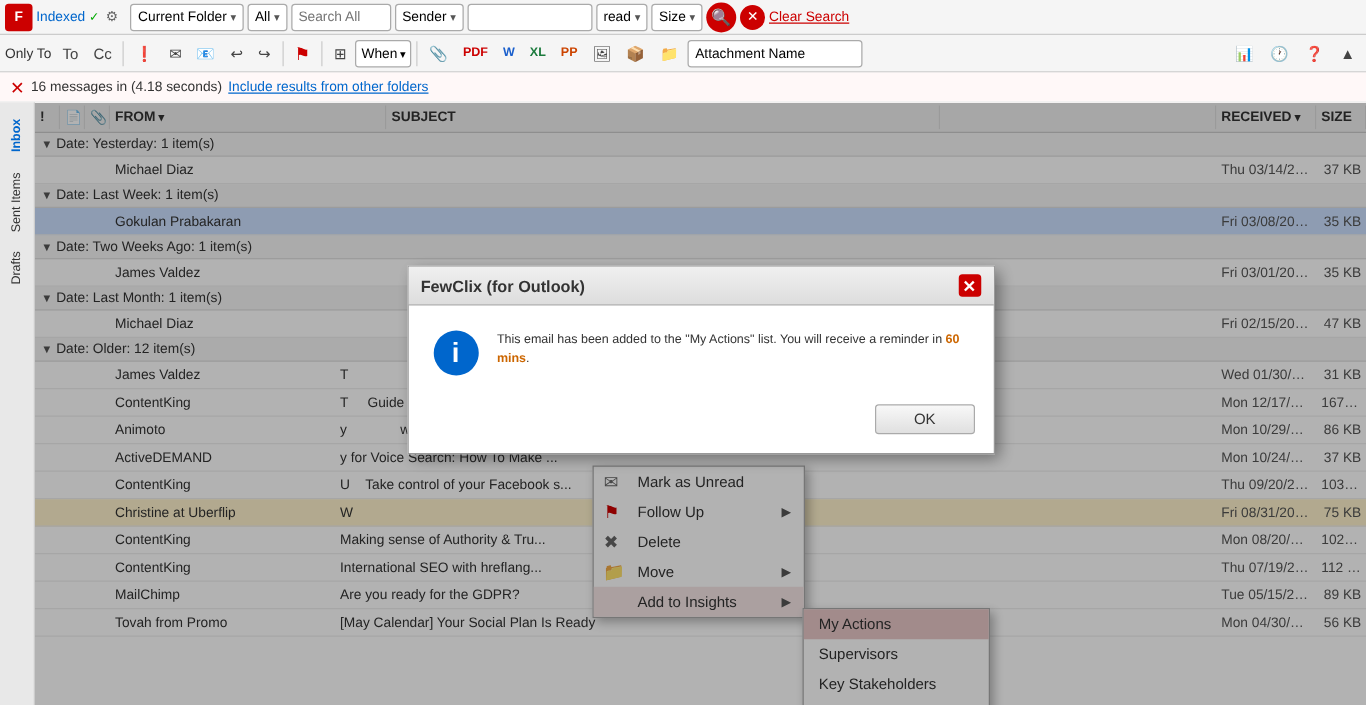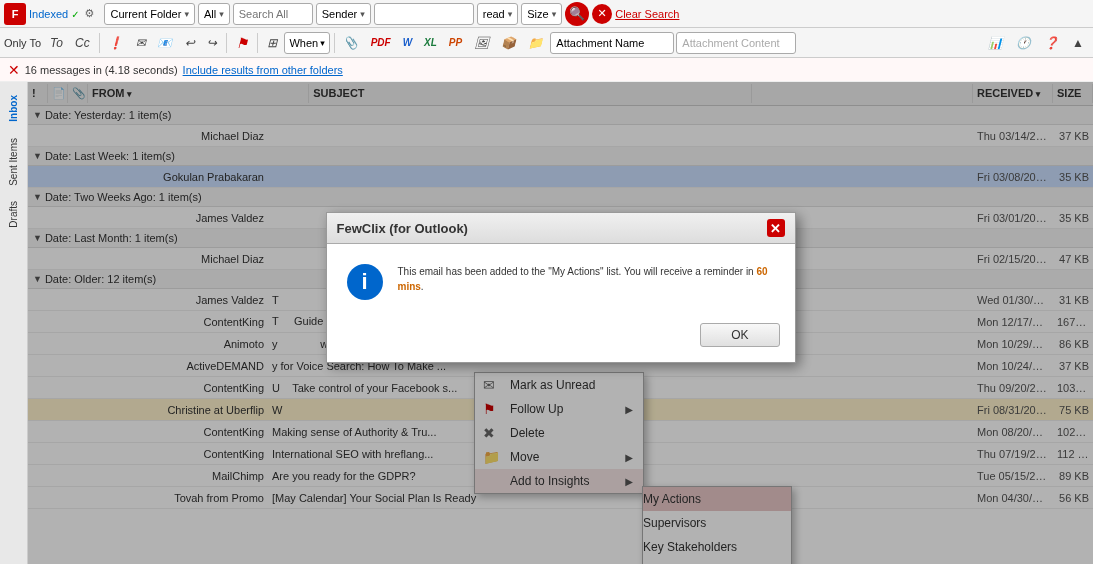--- a/index.html
+++ b/index.html
@@ -52,25 +52,25 @@
     #toolbar2 {
       background: #f5f5f5;
       border-bottom: 1px solid #ccc;
       padding: 2px 4px;
       display: flex;
       align-items: center;
       gap: 2px;
       height: 30px;
     }
     .tb2-label { font-size: 11px; color: #333; margin-right: 2px; }
-    .tb2-btn { padding: 2px 4px; background: transparent; border: 1px solid transparent; border-radius: 2px; cursor: pointer; font-size: 12px; color: #444; height: 24px; display: flex; align-items: center; font-style: italic; }
+    .tb2-btn { padding: 2px 4px; background: transparent; border: 1px solid transparent; border-radius: 2px; cursor: pointer; font-size: 12px; color: #444; height: 24px; display: flex; align-items: center; }
     .tb2-dropdown { background: white; border: 1px solid #aaa; border-radius: 3px; padding: 1px 4px; font-size: 11px; height: 22px; display: flex; align-items: center; gap: 2px; cursor: pointer; }
     .tb2-dropdown:after { content: '▾'; font-size: 9px; }
     .flag-icon { color: #cc0000; font-size: 14px; }
-    .attachment-name-dropdown { background: white; border: 1px solid #aaa; border-radius: 3px; padding: 1px 5px; font-size: 11px; height: 22px; width: 124px; display: flex; align-items: center; }
+    .attachment-name-dropdown { background: white; border: 1px solid #aaa; border-radius: 3px; padding: 1px 5px; font-size: 11px; height: 22px; width: 140px; display: flex; align-items: center; }
     .attachment-content-field { background: white; border: 1px solid #aaa; border-radius: 3px; padding: 1px 5px; font-size: 11px; height: 22px; width: 120px; display: flex; align-items: center; color: #aaa; }
 
     
     #infobar {
       padding: 4px 8px;
       background: #fff8f8;
       border-bottom: 1px solid #eee;
       display: flex;
       align-items: center;
       gap: 5px;
@@ -156,21 +156,21 @@
     .email-row.selected { background: #cce0ff; }
     .email-row.highlighted { background: #fff3cd; }
     .email-cell {
       font-size: 11px;
       color: #333;
       padding: 2px 4px;
       white-space: nowrap;
       overflow: hidden;
       text-overflow: ellipsis;
     }
-    .email-cell.from { font-weight: normal; text-align: right; }
+    .email-cell.from { font-weight: normal; }
     .email-cell.subject { }
     .email-cell.received { color: #555; }
     .email-cell.size { text-align: right; color: #555; }
 
     
     #context-menu {
       position: absolute;
       left: 446px;
       top: 290px;
       background: white;
@@ -203,21 +203,21 @@
       position: absolute;
       left: 614px;
       top: 404px;
       background: white;
       border: 1px solid #aaa;
       box-shadow: 3px 3px 8px rgba(0,0,0,0.3);
       z-index: 101;
       min-width: 150px;
     }
     .sub-item {
-      padding: 5px 0;
+      padding: 5px 12px;
       font-size: 12px;
       color: #333;
       cursor: pointer;
     }
     .sub-item.active { background: #e8c8c8; color: #333; }
 
     
     #dialog-overlay {
       position: absolute;
       top: 0; left: 0; right: 0; bottom: 0;
@@ -341,23 +341,20 @@
   <div class="tb2-btn">📎</div>
   <div class="tb2-btn" style="color:#cc0000; font-weight:bold; font-size:10px;">PDF</div>
   <div class="tb2-btn" style="color:#1a5fcc; font-weight:bold; font-size:10px;">W</div>
   <div class="tb2-btn" style="color:#1a7a3c; font-weight:bold; font-size:10px;">XL</div>
   <div class="tb2-btn" style="color:#cc4400; font-weight:bold; font-size:10px;">PP</div>
   <div class="tb2-btn">🖼</div>
   <div class="tb2-btn">📦</div>
   <div class="tb2-btn">📁</div>
   <div class="attachment-name-dropdown">
     <span>Attachment Name</span>
-  </div>
-  <div class="attachment-content-field">
-    <span>Attachment Content</span>
   </div>
   <div style="margin-left:auto; display:flex; gap:3px; align-items:center;">
     <div class="tb2-btn" style="color:#0066cc;">📊</div>
     <div class="tb2-btn" style="color:#cc0000;">🕐</div>
     <div class="tb2-btn">❓</div>
     <div class="tb2-btn">▲</div>
   </div>
 </div>
 
 <div id="infobar">

